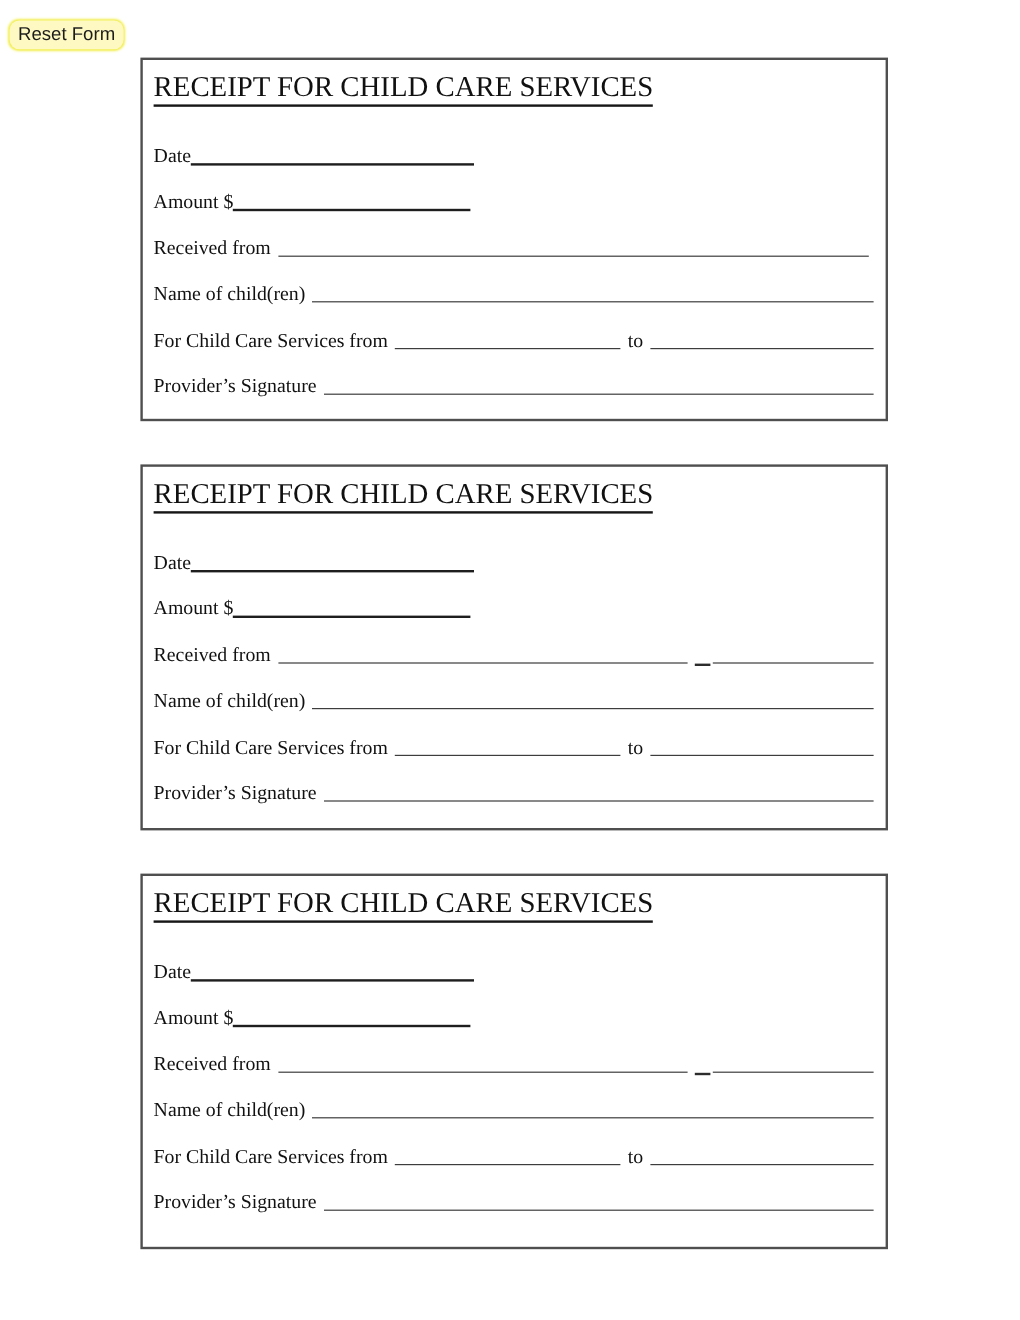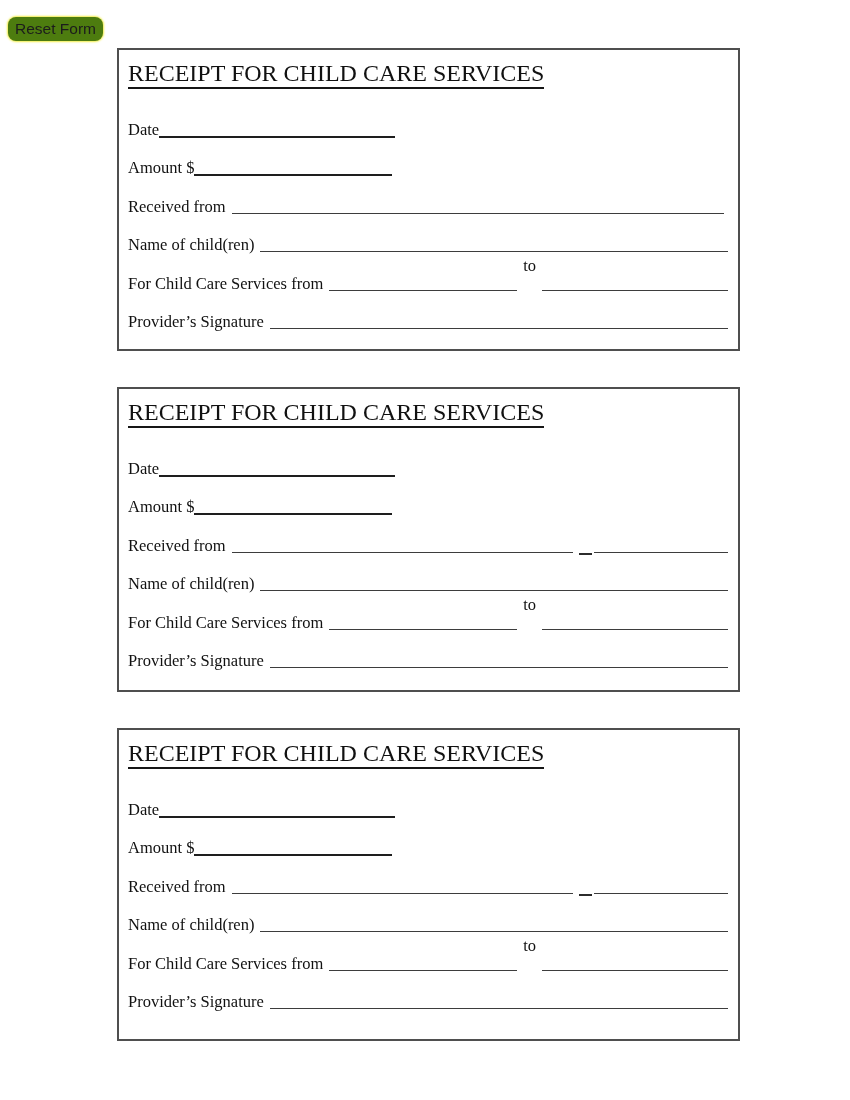--- a/index.html
+++ b/index.html
@@ -14,21 +14,21 @@
     font-family: "Liberation Serif", serif;
     color: #111111;
     overflow: hidden;
   }
 
   
   .reset-btn {
     position: absolute;
     left: 8px;
     top: 17px;
-    background: #4d7c0f;
+    background: #fef9c3;
     color: #1c1c1c;
     font-family: "Liberation Sans", sans-serif;
     font-size: 15.5px;
     line-height: 19px;
     padding: 2px 7px 3px 7px;
     border: none;
     border-radius: 8px;
     cursor: pointer;
     box-shadow: 0 0 2px 1px #f2ee49;
   }
@@ -93,21 +93,21 @@
     width: 13px;
     height: 0;
     border-bottom: 2.5px solid #2c2c2c;
     margin-bottom: 1px;
     margin-left: 2px;
     margin-right: 2px;
     flex: 0 0 auto;
   }
 
   .row-services .blank-from { width: 188px; }
-  .to-lbl { margin: 18px 6px; }
+  .to-lbl { margin: 0 6px; }
   .row-received .blank-right-trim { margin-right: 4px; }
 </style>
 </head>
 <body>
 
 <button class="reset-btn">Reset Form</button>
 
 <section class="receipt" id="receipt-1">
   <h2 class="receipt-title"><span class="title-text">RECEIPT FOR CHILD CARE SERVICES</span></h2>
   <div class="rows">

